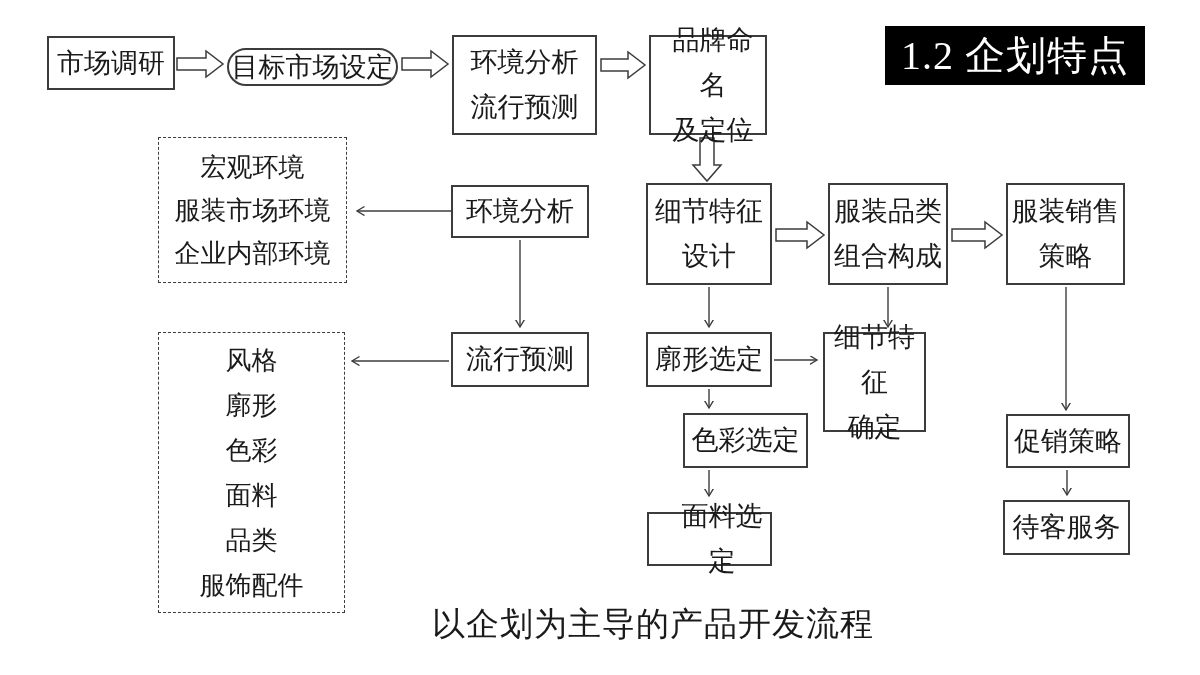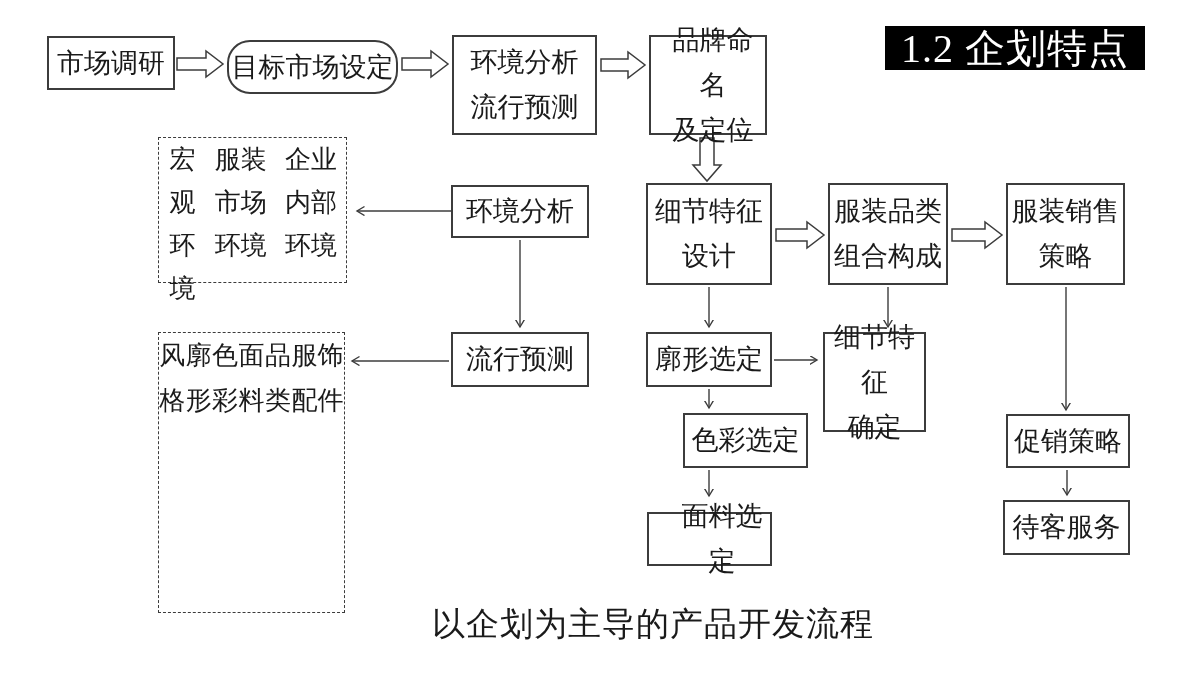--- a/index.html
+++ b/index.html
@@ -31,31 +31,31 @@
     text-align: center;
     font-size: 27px;
     line-height: 45px;
     white-space: pre-line;
   }
   .dashed {
     position: absolute;
     border: 1.5px dashed #3c3c3c;
     background: #ffffff;
     display: flex;
-    flex-direction: row;
+    flex-direction: column;
     justify-content: center;
     text-align: center;
   }
   .dashed .item { font-size: 26px; }
   .dashed-env .item { line-height: 43px; }
   .dashed-trend .item { line-height: 45px; }
   .badge {
     position: absolute;
     left: 885px; top: 26px;
-    width: 260px; height: 44px;
+    width: 260px; height: 59px;
     background: #000000;
     color: #ffffff;
     display: flex;
     align-items: center;
     justify-content: center;
     font-size: 40px;
     letter-spacing: 1px;
   }
   .caption {
     position: absolute;
@@ -95,21 +95,21 @@
       <path d="M177,58 H206 V51 L223,64 L206,77 V70 H177 Z"></path>
       <path d="M402,58 H431 V51 L448,64 L431,77 V70 H402 Z"></path>
       <path d="M601,59 H628 V52 L645,65 L628,78 V71 H601 Z"></path>
       <path d="M700,138 V165 H693 L707,181 L721,165 H714 V138 Z"></path>
       <path d="M776,229 H807 V222 L824,235 L807,248 V241 H776 Z"></path>
       <path d="M952,229 H985 V222 L1002,235 L985,248 V241 H952 Z"></path>
     </g>
   </svg>
 
   <div class="node" style="left:47px; top:36px; width:128px; height:54px;">市场调研</div>
-  <div class="node" style="left:227px; top:40px; width:171px; height:54px;border-radius:23px;">目标市场设定</div>
+  <div class="node" style="left:227px; top:48px; width:171px; height:38px;border-radius:23px;">目标市场设定</div>
   <div class="node" style="left:452px; top:35px; width:145px; height:100px;">环境分析
 流行预测</div>
   <div class="node" style="left:649px; top:35px; width:118px; height:100px;padding-left:10px;">品牌命名
 及定位</div>
 
   <div class="badge">1.2 企划特点</div>
 
   <div class="dashed dashed-env" style="left:158px; top:137px; width:189px; height:146px;">
     <div class="item">宏观环境</div>
     <div class="item">服装市场环境</div>

